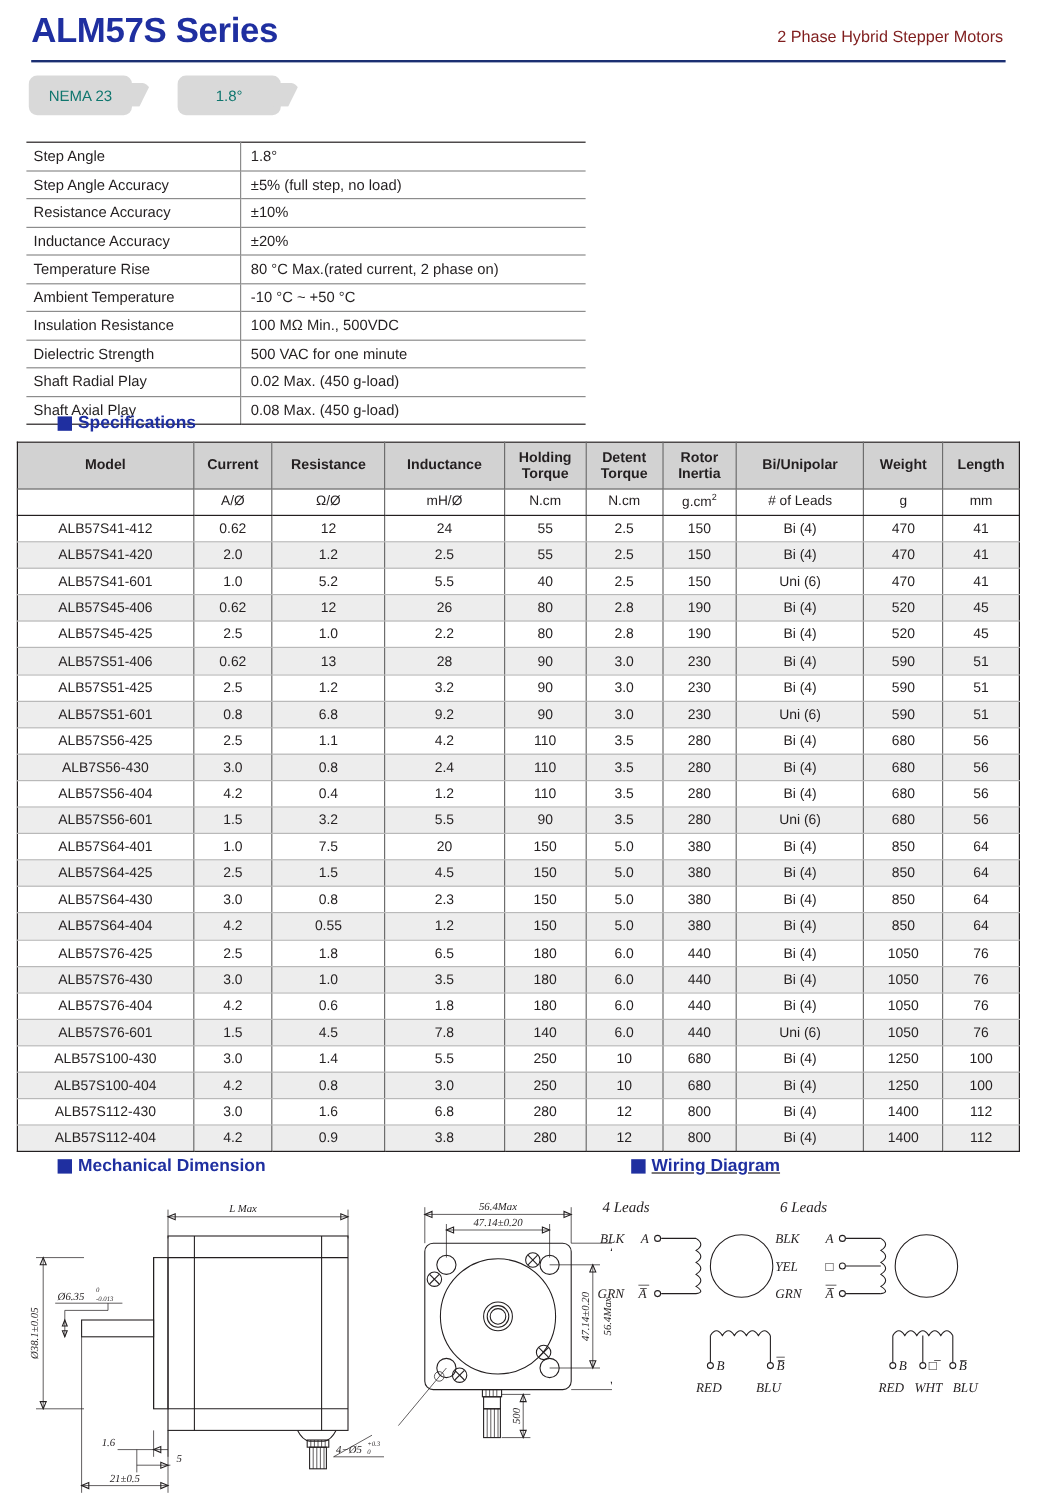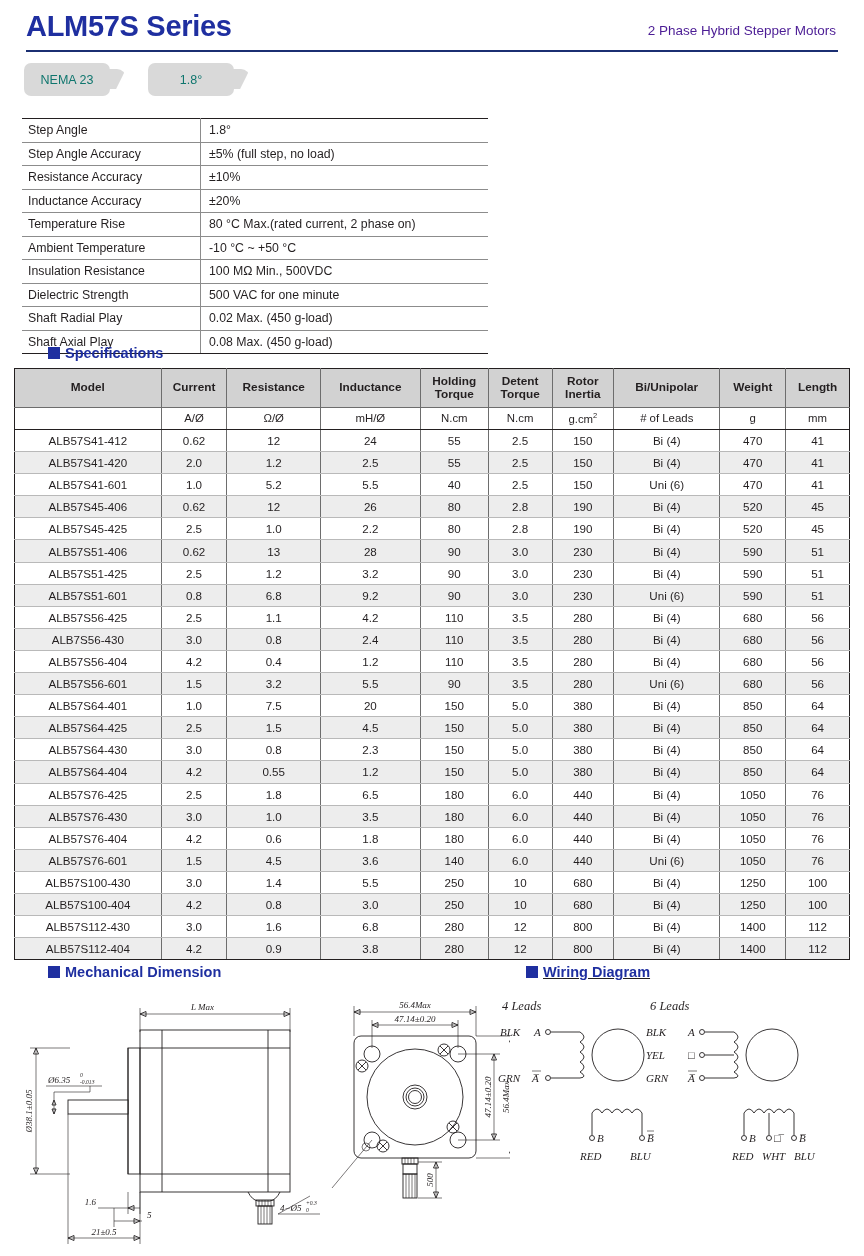--- a/index.html
+++ b/index.html
@@ -11,21 +11,21 @@
   .page{position:relative;width:772px;height:1256px;}
 
   
   .hdr{position:absolute;left:0;top:0;width:864px;height:56px;}
   .hdr-title{
     position:absolute;left:26px;top:10px;
     font-size:29px;font-weight:bold;color:#1f2fa0;letter-spacing:-0.3px;
   }
   .hdr-sub{
     position:absolute;right:28px;top:23px;
-    font-size:13.5px;color:#4c1d95;white-space:nowrap;
+    font-size:13.5px;color:#7f1d1d;white-space:nowrap;
   }
   .hdr-rule{
     position:absolute;left:26px;top:50px;width:812px;height:1.6px;background:#1b2f72;
   }
 
   
   .tag{
     position:absolute;top:63px;height:33px;
     background:#d9d9d9;border-radius:7px;
     display:flex;align-items:center;justify-content:center;
@@ -448,21 +448,21 @@
           <td>6.0</td>
           <td>440</td>
           <td>Bi (4)</td>
           <td>1050</td>
           <td>76</td>
         </tr>
         <tr>
           <td>ALB57S76-601</td>
           <td>1.5</td>
           <td>4.5</td>
-          <td>3.6</td>
+          <td>7.8</td>
           <td>140</td>
           <td>6.0</td>
           <td>440</td>
           <td>Uni (6)</td>
           <td>1050</td>
           <td>76</td>
         </tr>
         <tr>
           <td>ALB57S100-430</td>
           <td>3.0</td>

